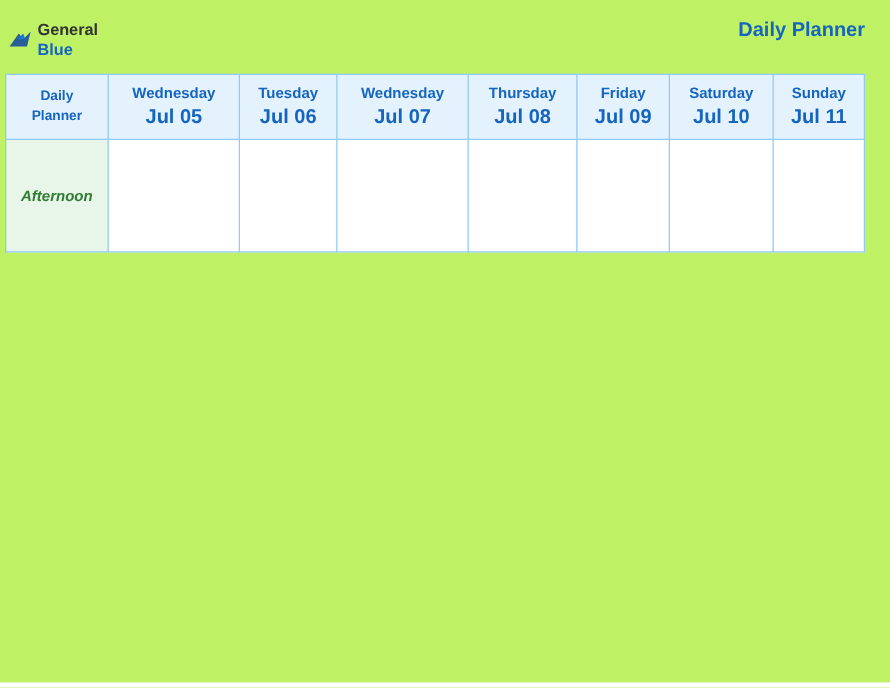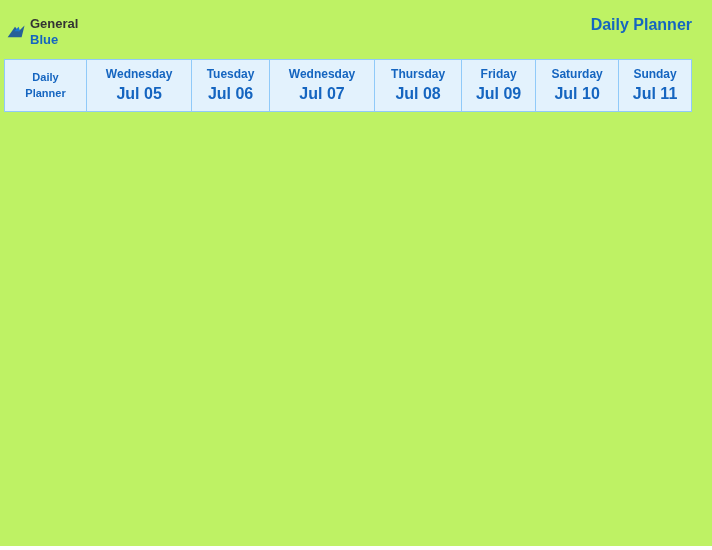--- a/index.html
+++ b/index.html
@@ -188,16 +188,26 @@
           <span class="day-name">Saturday</span>
           <span class="day-date">Jul 10</span>
         </th>
         <th>
           <span class="day-name">Sunday</span>
           <span class="day-date">Jul 11</span>
         </th>
       </tr>
     </thead>
     <tbody>
+      <tr>
+        <td class="label-cell">Afternoon</td>
+        <td class="data-cell"></td>
+        <td class="data-cell"></td>
+        <td class="data-cell"></td>
+        <td class="data-cell"></td>
+        <td class="data-cell"></td>
+        <td class="data-cell"></td>
+        <td class="data-cell"></td>
+      </tr>
     </tbody>
   </table>
 
 </div>
 
 </body></html>

